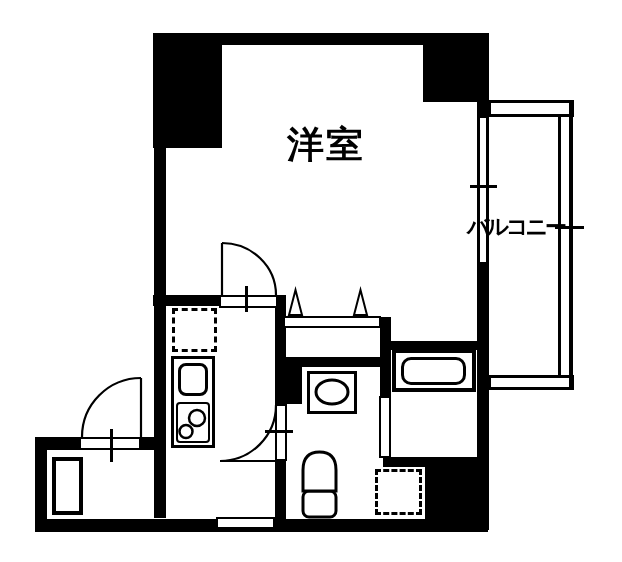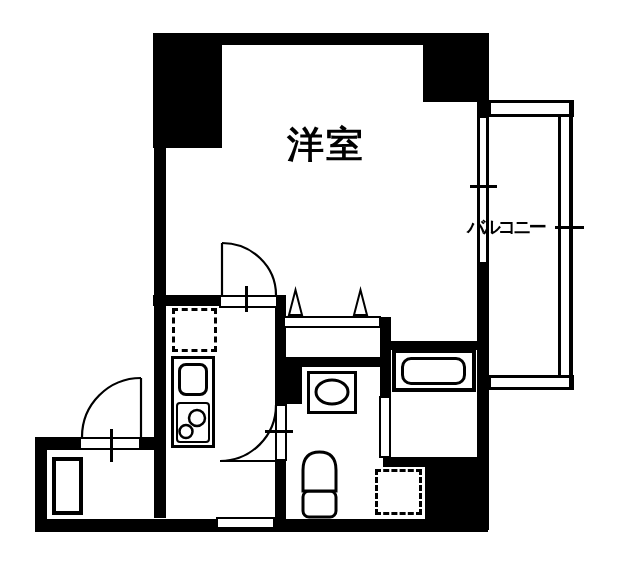--- a/index.html
+++ b/index.html
@@ -12,21 +12,21 @@
   .wall  { position:absolute; background:var(--ink); }
   .line  { position:absolute; background:var(--ink); }
   .tick  { position:absolute; background:var(--ink); }
   .open  { position:absolute; background:var(--paper); border:2px solid var(--ink); box-sizing:border-box; }
   .b3    { border-width:3px; }
   .box   { position:absolute; background:var(--paper); border:3px solid var(--ink); box-sizing:border-box; }
   .dash  { position:absolute; background:var(--paper); border:3px dashed var(--ink); box-sizing:border-box; }
   .svgov { position:absolute; left:0; top:0; }
   .label { position:absolute; font-weight:bold; color:var(--ink); }
   .room-label { left:206px; top:121px; width:240px; text-align:center; font-size:37px; line-height:47px; letter-spacing:2px; }
-  .balcony-label { left:467px; top:212px; font-size:18px; line-height:30px; letter-spacing:-3px; white-space:nowrap; }
+  .balcony-label { left:467px; top:212px; font-size:22px; line-height:30px; letter-spacing:-3px; white-space:nowrap; }
 </style>
 </head>
 <body>
 
 <div class="plan">
 
   <div class="wall" style="left:153px;top:33px;width:336px;height:12px"></div>
   <div class="wall" style="left:153px;top:33px;width:69px;height:115px"></div>
   <div class="wall" style="left:154px;top:148px;width:12px;height:370px"></div>
   <div class="wall" style="left:423px;top:45px;width:66px;height:57px"></div>

